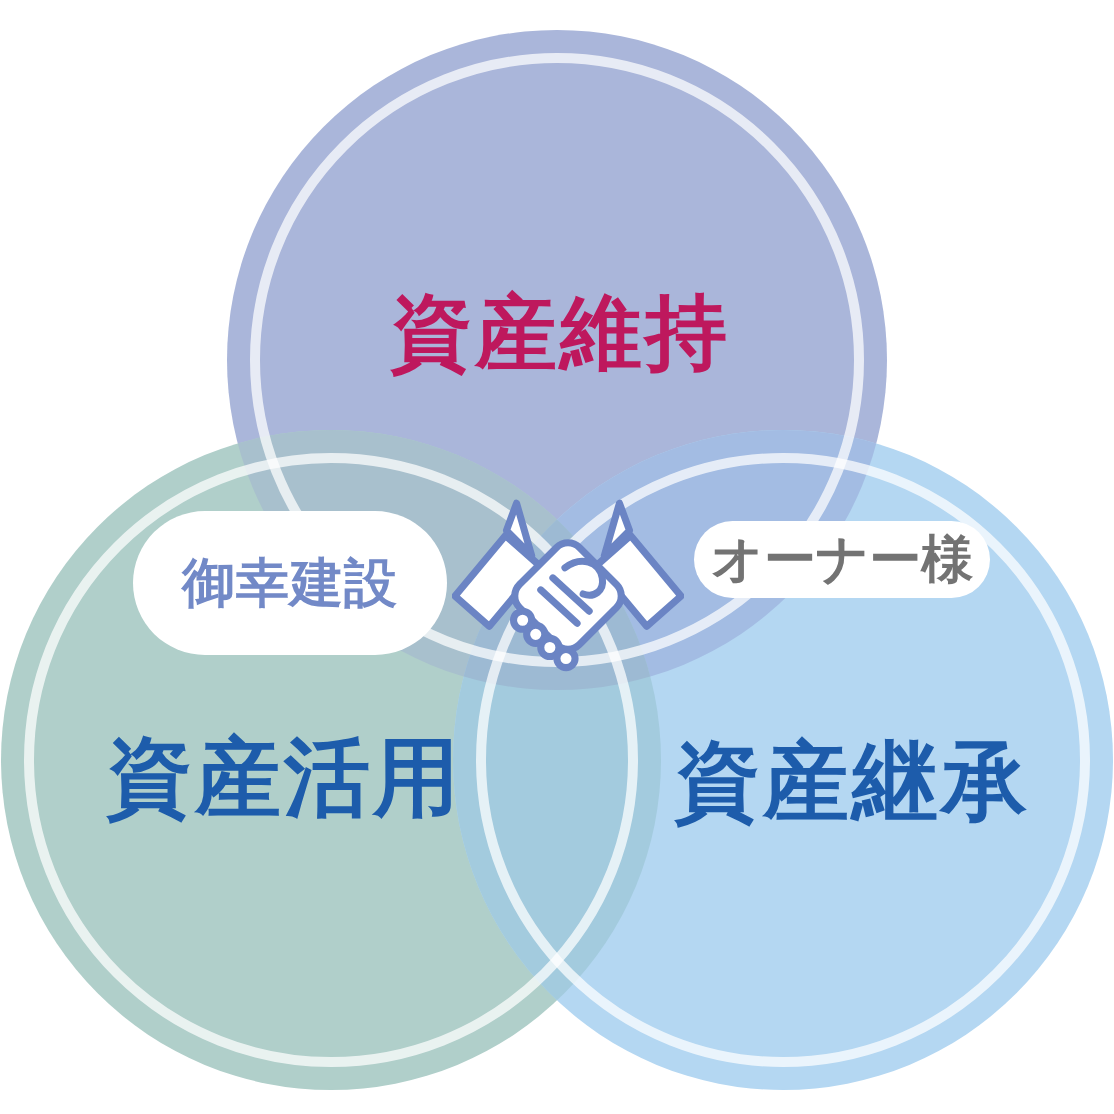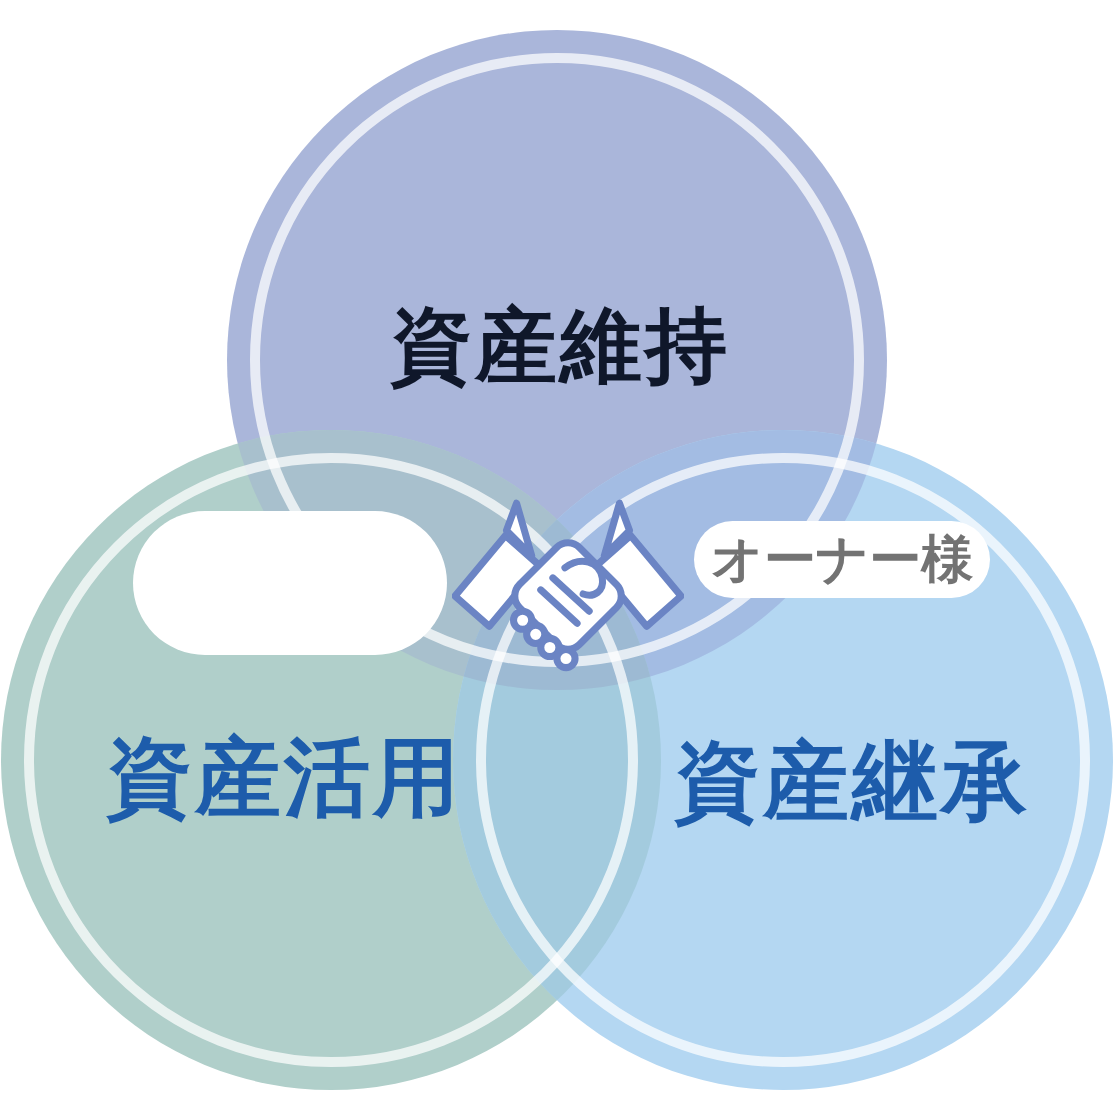--- a/index.html
+++ b/index.html
@@ -102,27 +102,28 @@
       </g>
     </g>
 
     <g fill="none" stroke-width="10">
       <circle cx="557" cy="360" r="302" stroke="rgba(255,255,255,0.72)"></circle>
       <circle cx="331" cy="760" r="302" stroke="rgba(255,255,255,0.72)"></circle>
       <circle cx="783" cy="760" r="302" stroke="rgba(255,255,255,0.72)"></circle>
     </g>
   </svg>
 
-  <div class="circle-label top" style="left: 560px; top: 347px; color: #0f172a; font-family: Liberation Serif, serif;">資産維持</div>
+  <div class="circle-label top" style="left: 560px; top: 334px; color: #be185d; font-family: Liberation Serif, serif;">資産維持</div>
 
   <div class="circle-label left" style="left: 284px; top: 778px; color: rgb(29, 92, 171); text-align: center;">資産活用</div>
 
   <div class="circle-label right" style="left: 852px; top: 782px; color: rgb(29, 92, 171); text-align: right;">資産継承</div>
 
   <div class="pill pill-left" style="color: rgb(114, 137, 199);">
+    <span>御幸建設</span>
   </div>
 
   <div class="pill pill-right" style="color: #737373;">
     <span>オーナー様</span>
   </div>
 
   <svg class="handshake" viewBox="0 0 230 190" width="232" height="192">
     <g stroke-width="7" stroke-linejoin="round" stroke-linecap="round" stroke="#6b84c4">
       <g fill="#ffffff">
 

